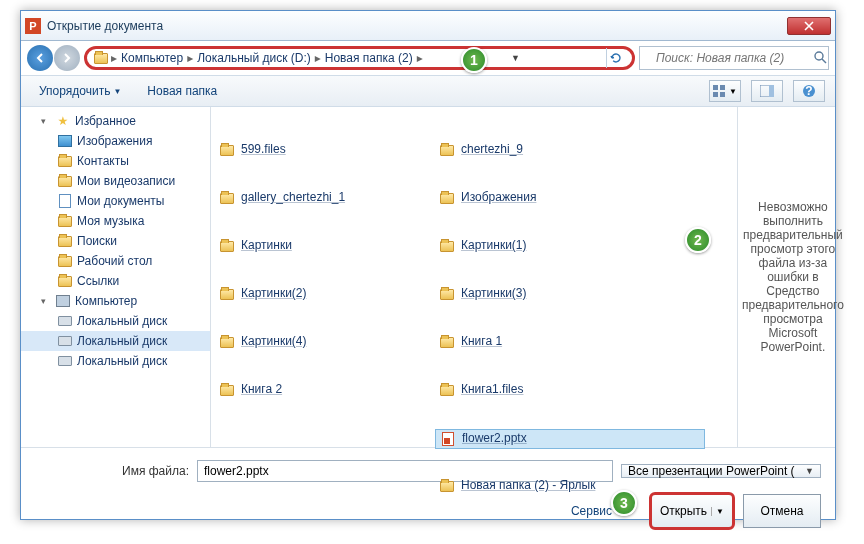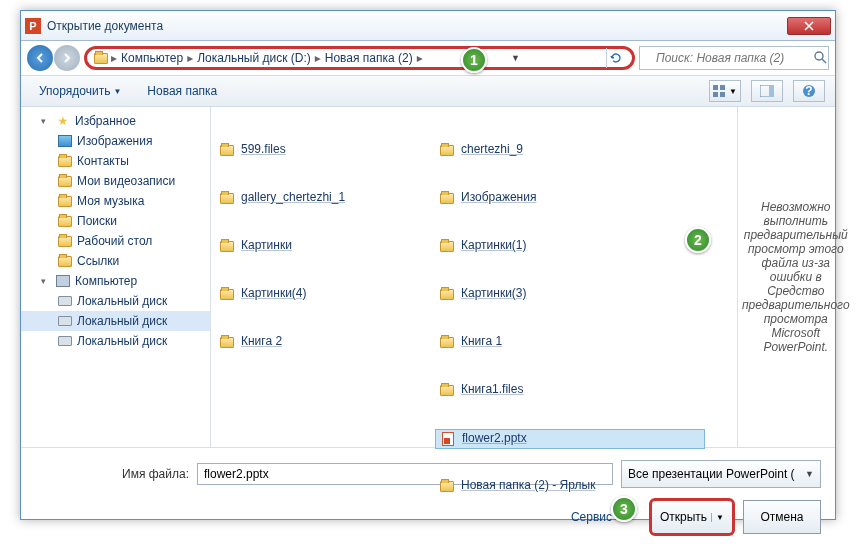--- a/index.html
+++ b/index.html
@@ -38,26 +38,26 @@
 .ficon-doc { background:#fff; width:12px; height:14px; border:1px solid #6090c0; }
 .ficon-ppt { background:#fff; width:12px; height:14px; border:1px solid #d05030; position:relative; }
 .ficon-ppt:after { content:''; position:absolute; bottom:1px; left:1px; width:6px; height:6px; background:#d24726; }
 .ficon-comp { background:#c0d0e0; width:14px; height:12px; border:1px solid #708090; }
 .ficon-drive { background:#d8e0e8; width:14px; height:10px; border:1px solid #8090a0; border-radius:1px; }
 .filepane { flex:1; padding:6px 4px; display:flex; }
 .filecol { width:220px; }
 .fileitem { display:flex; align-items:flex-start; height:20px; padding:1px 4px; gap:6px; color:#1a3a6a; white-space:nowrap;margin-top:28px; }
 .fileitem.sel { background:#cde6f7; border:1px solid #7fb8e0; }
 .fileitem .txt { text-decoration: underline; text-decoration-color: rgba(26,58,106,0.3); }
-.preview { width:98px; border-left:1px solid #d8e0e8; padding:4px; font-size:11px; color:#555; text-align:center; display:flex; align-items:center;font-style:italic; }
+.preview { width:98px; border-left:1px solid #d8e0e8; padding:4px; font-size:11px; color:#555; text-align:center; display:flex; align-items:center; }
 .footer { border-top:1px solid #d8e0e8; padding:12px 14px 10px; }
 .frow { display:flex; align-items:center; margin-bottom:10px; gap:8px; }
 .flabel { width:154px; text-align:right; color:#333; }
 .finput { flex:1; height:22px; border:1px solid #a0b0c0; padding:0 6px; background:#fff; }
-.fsel { width:200px; height:28px; border:1px solid #a0b0c0; background:linear-gradient(#fdfeff,#e8eef4); display:flex; align-items:center; padding:0 6px; position:relative; }
+.fsel { width:200px; height:14px; border:1px solid #a0b0c0; background:linear-gradient(#fdfeff,#e8eef4); display:flex; align-items:center; padding:0 6px; position:relative; }
 .fsel .dd { margin-left:auto; font-size:9px; color:#444; }
 .fbtn { min-width:78px; height:24px; border:1px solid #8a9aaa; background:linear-gradient(#fdfeff,#e4ecf2); display:flex; align-items:center; justify-content:center; padding:16px 8px; }
 .fbtn.primary { border:3px solid #cc3333; border-radius:6px; position:relative; }
 .fbtn .dd { font-size:8px; margin-left:4px; border-left:1px solid #aaa; padding-left:4px; }
 .link { color:#12437a; }
 </style>
 </head>
 <body>
 
 <div class="dialog">
@@ -166,20 +166,26 @@
           <span>Контакты</span>
         </div>
         <div class="sbitem l2">
           <span class="fico">
             <span class="folder"></span>
           </span>
           <span>Мои видеозаписи</span>
         </div>
         <div class="sbitem l2">
           <span class="fico">
+            <span class="ficon-doc"></span>
+          </span>
+          <span>Мои документы</span>
+        </div>
+        <div class="sbitem l2">
+          <span class="fico">
             <span class="folder"></span>
           </span>
           <span>Моя музыка</span>
         </div>
         <div class="sbitem l2">
           <span class="fico">
             <span class="folder"></span>
           </span>
           <span>Поиски</span>
         </div>
@@ -233,20 +239,26 @@
             <span class="fico">
               <span class="folder"></span>
             </span>
             <span class="txt">gallery_chertezhi_1</span>
           </div>
           <div class="fileitem">
             <span class="fico">
               <span class="folder"></span>
             </span>
             <span class="txt">Картинки</span>
+          </div>
+          <div class="fileitem">
+            <span class="fico">
+              <span class="folder"></span>
+            </span>
+            <span class="txt">Картинки(2)</span>
           </div>
           <div class="fileitem">
             <span class="fico">
               <span class="folder"></span>
             </span>
             <span class="txt">Картинки(4)</span>
           </div>
           <div class="fileitem">
             <span class="fico">
               <span class="folder"></span>

